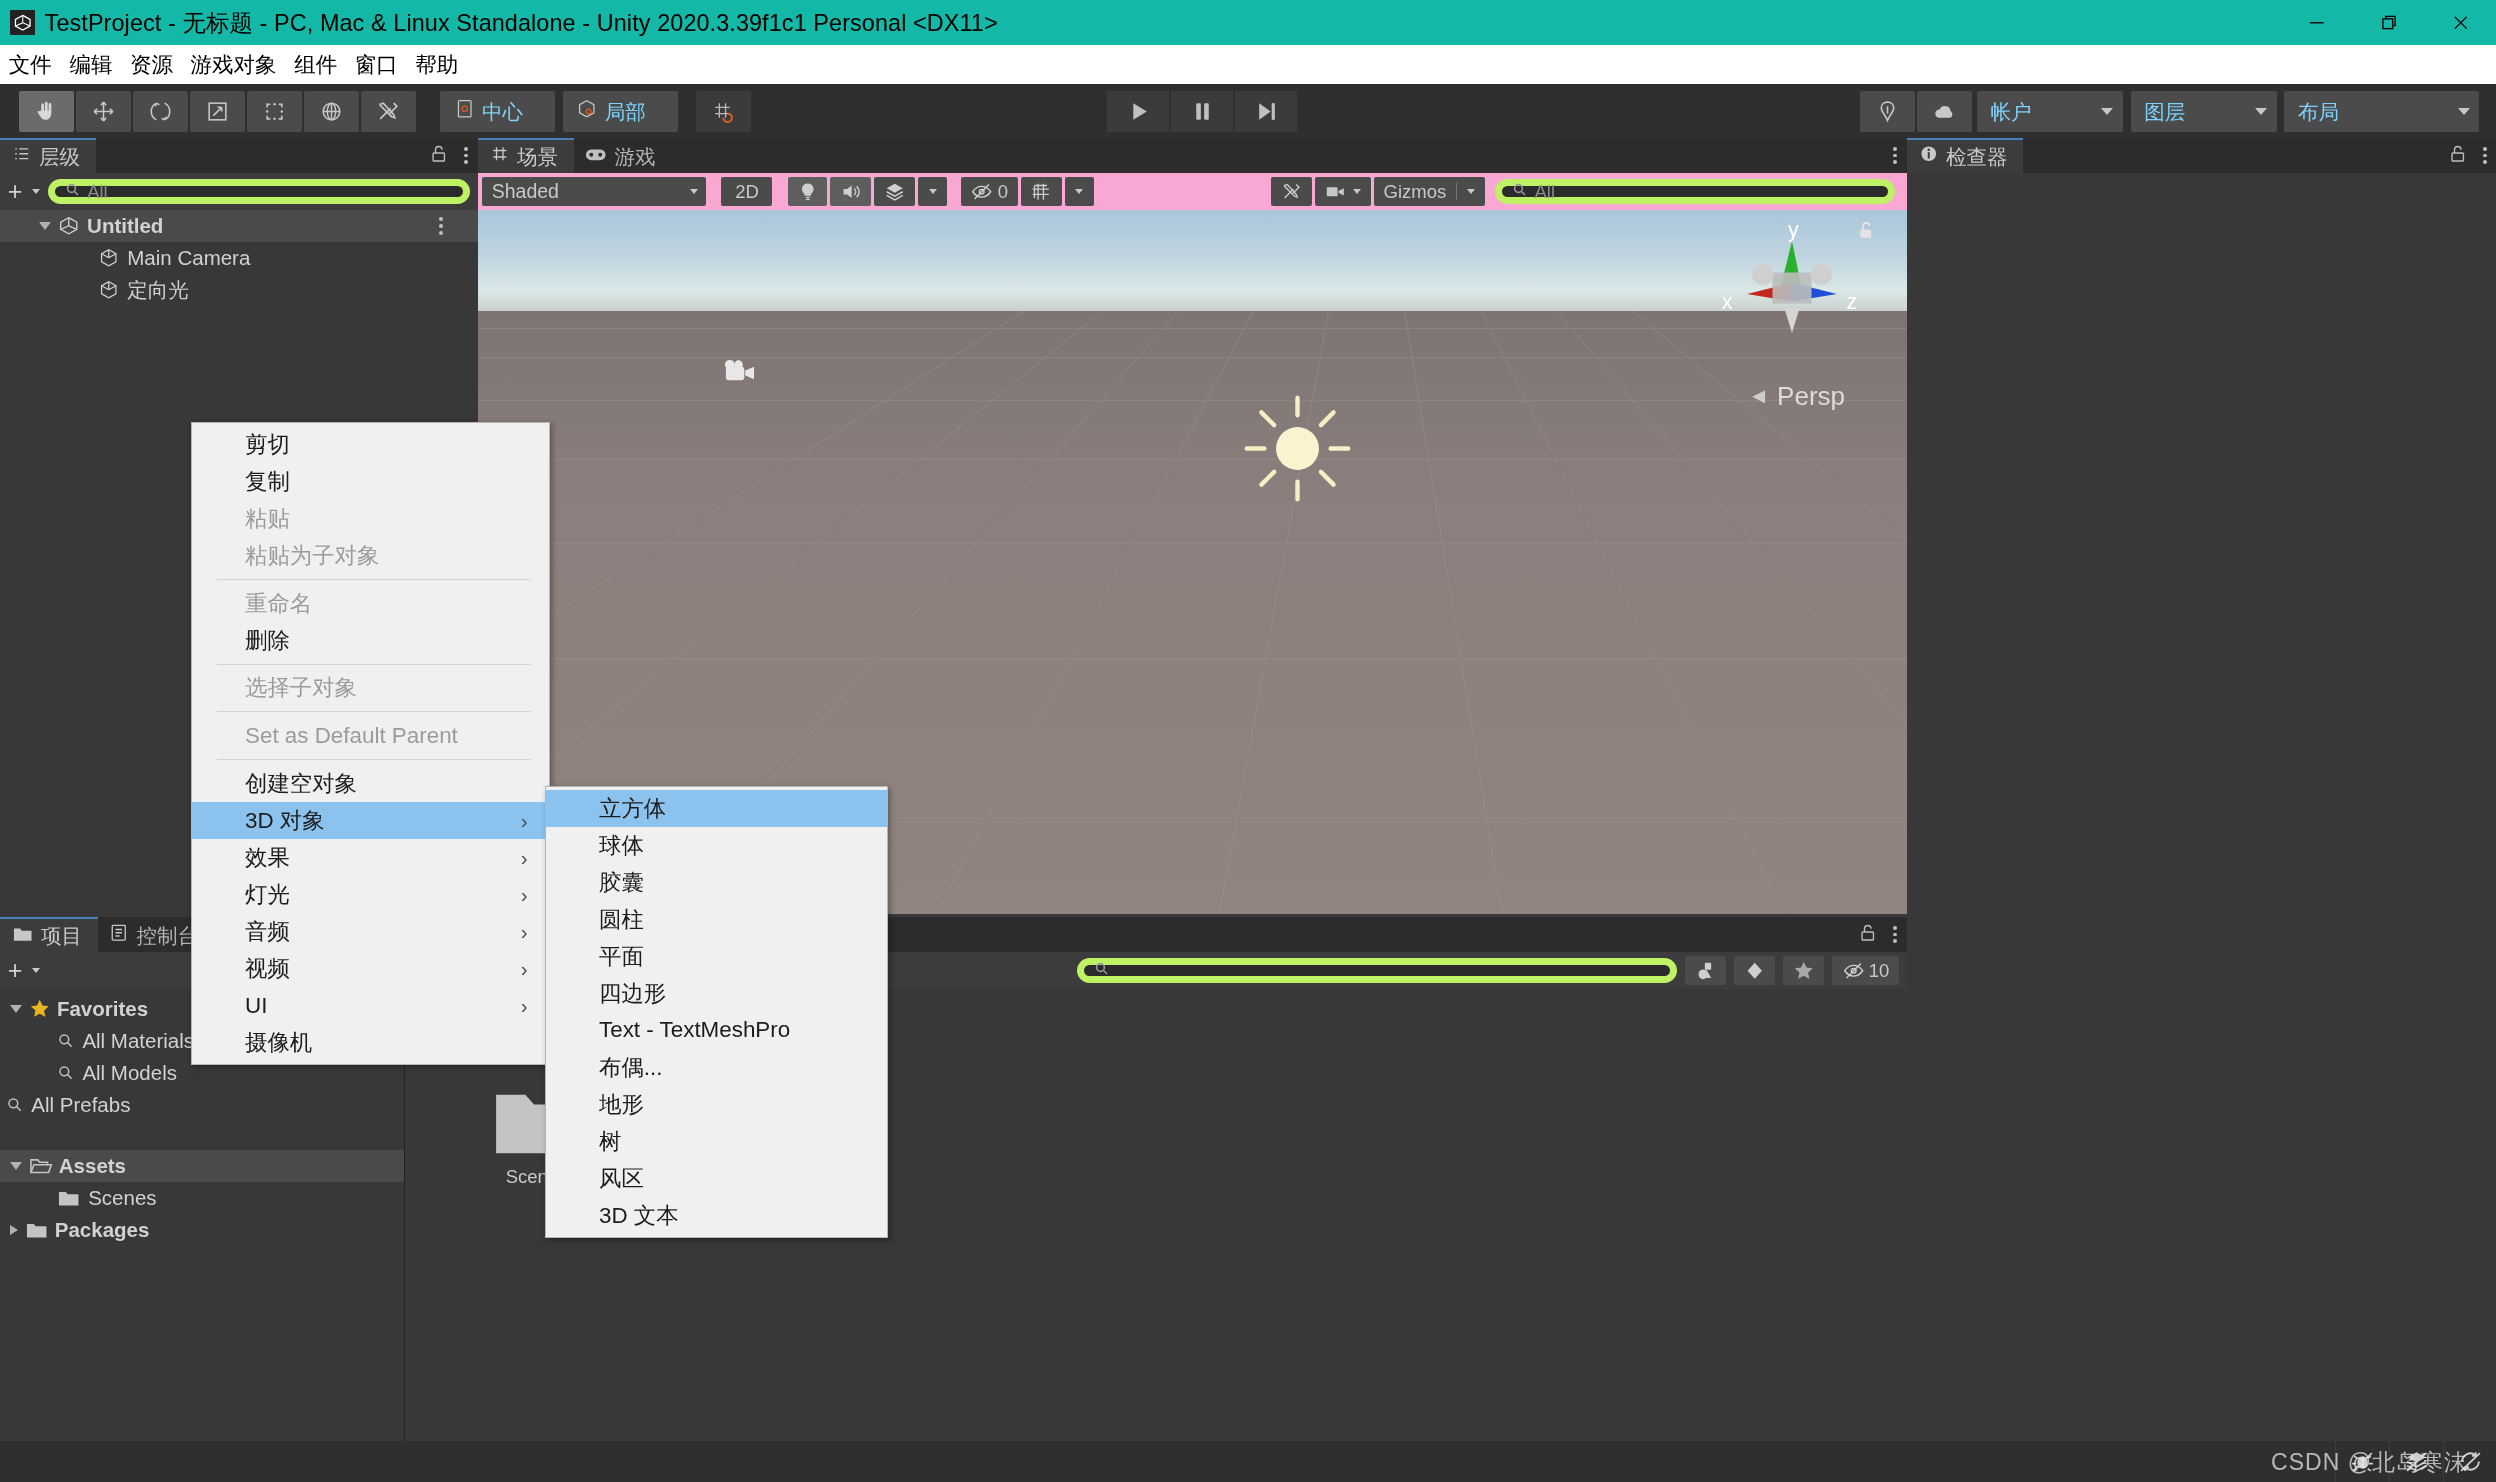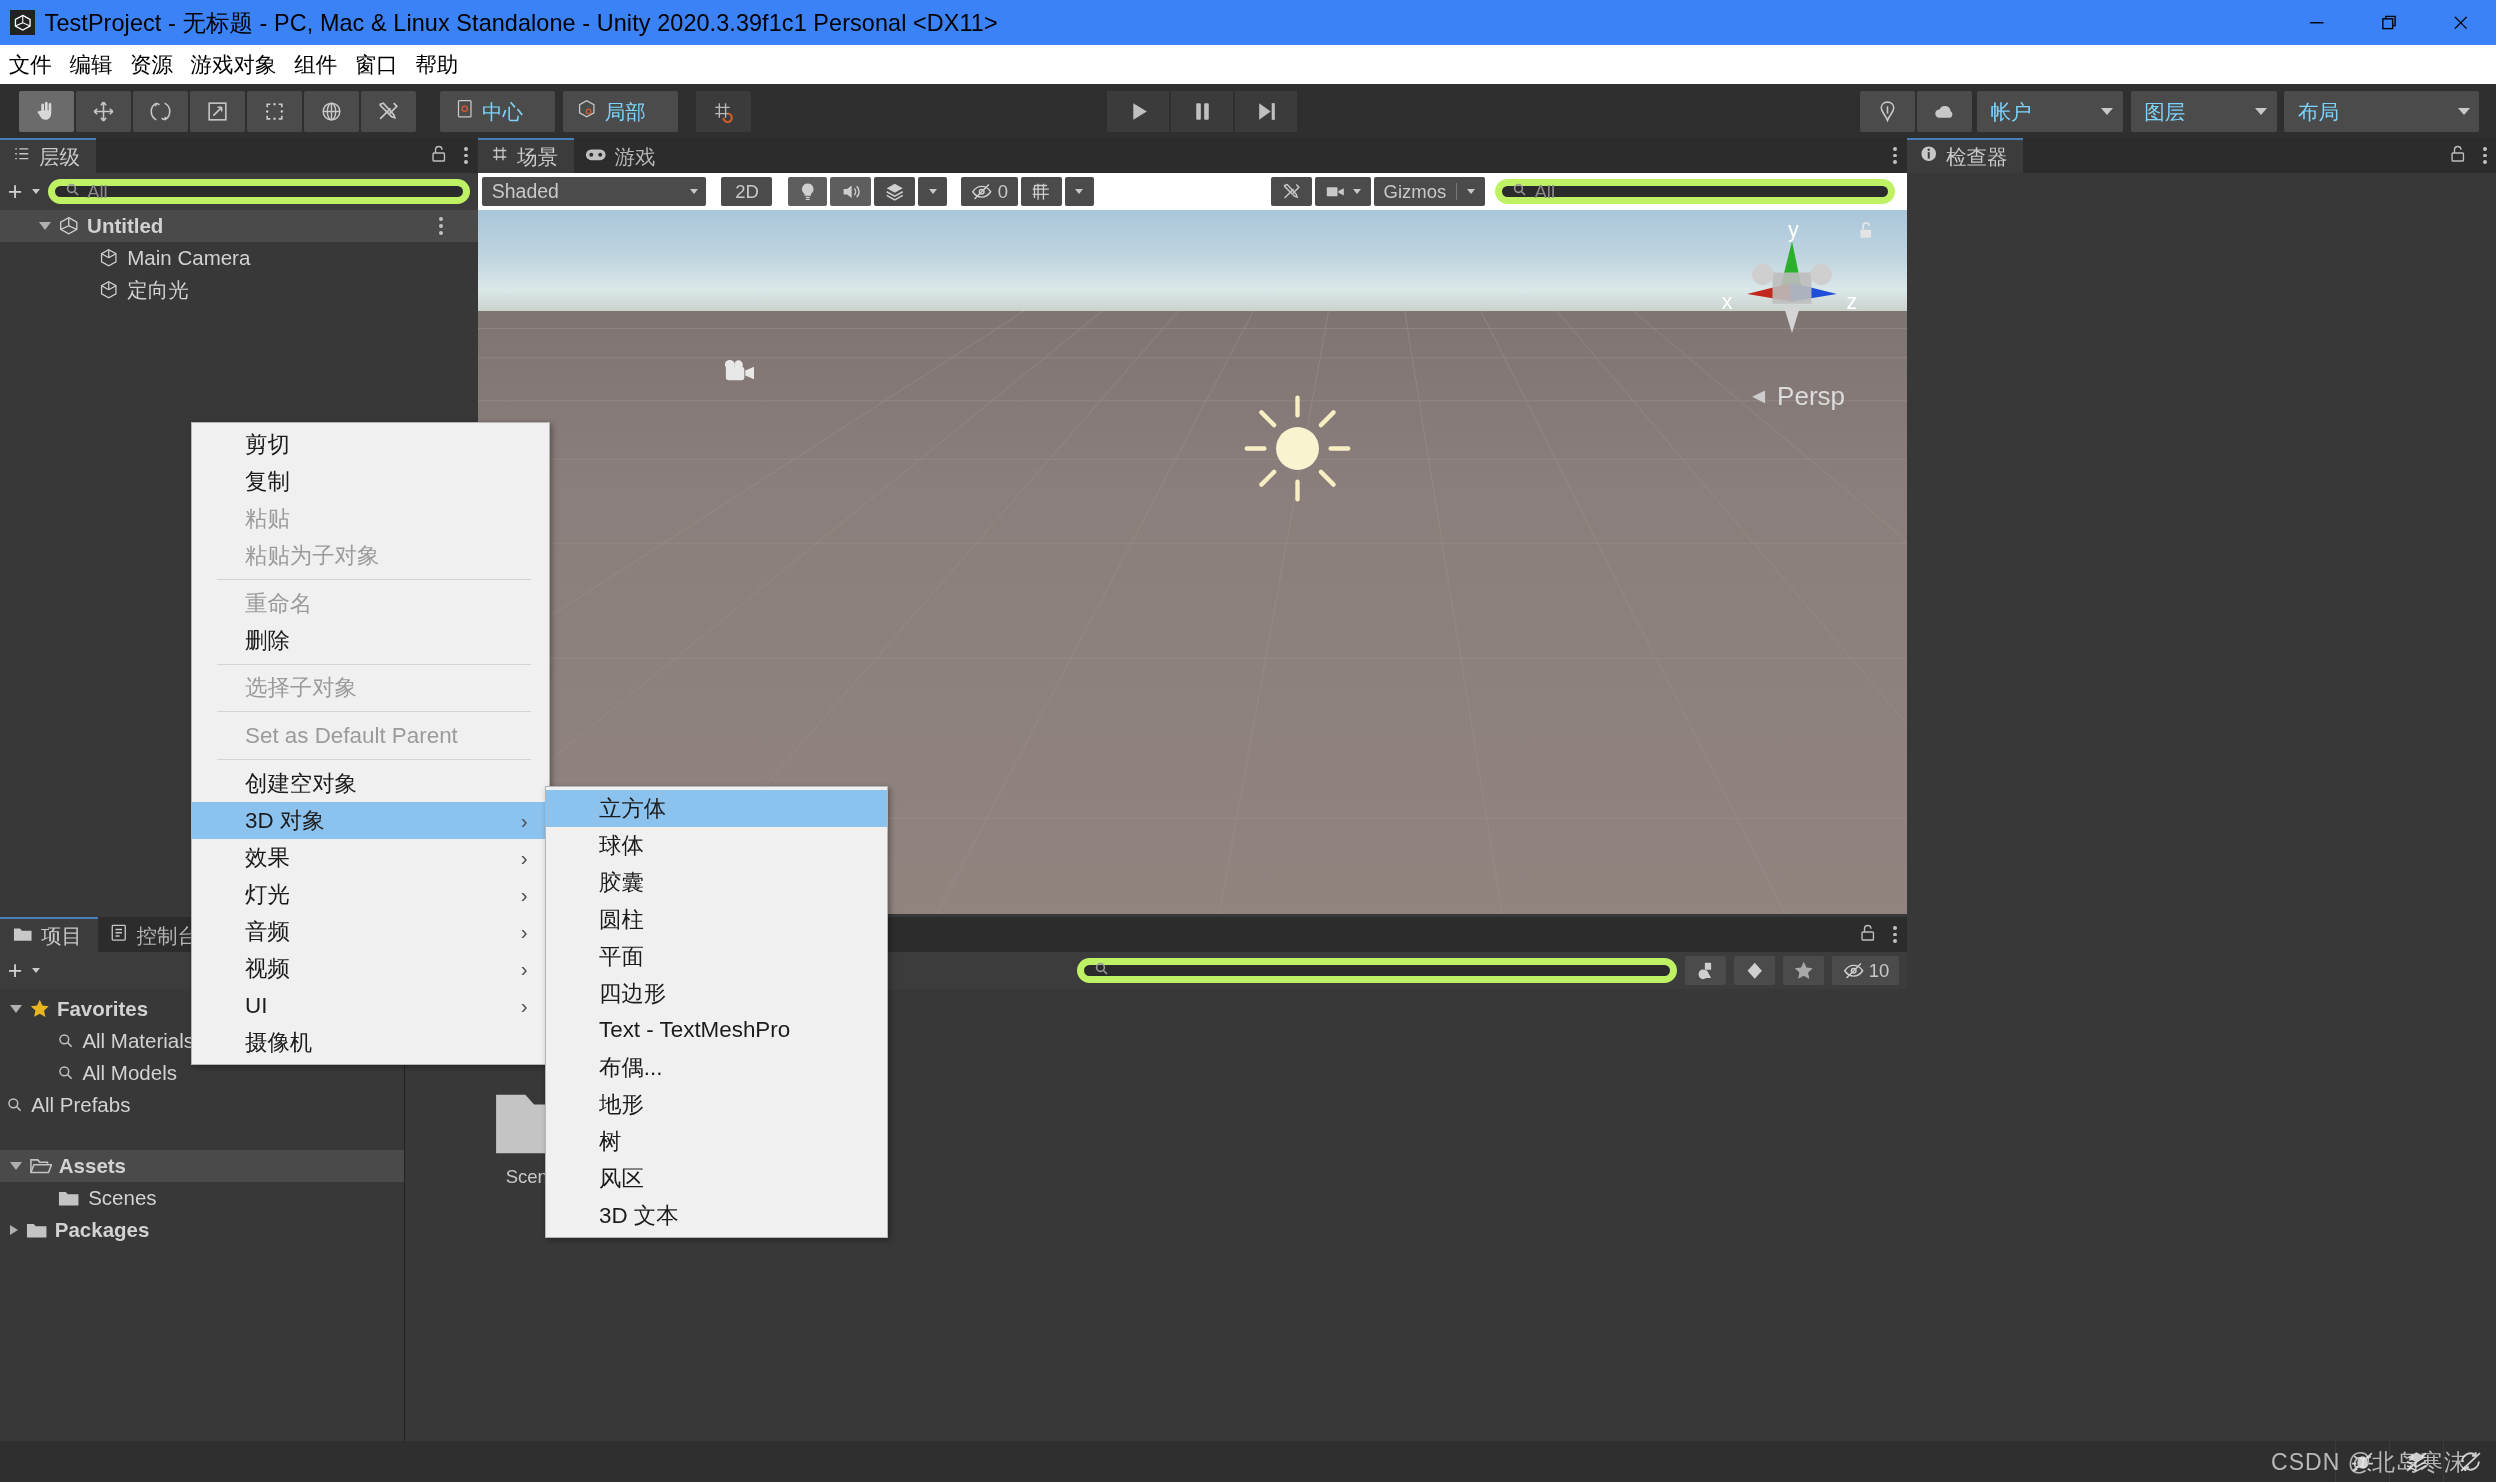--- a/index.html
+++ b/index.html
@@ -7,21 +7,21 @@
     width: 2497px; height: 1482px;
     overflow: hidden;
     font-family: "Liberation Sans", "DejaVu Sans", sans-serif;
     background: #3a3a3a;
   }
   #app { position: relative; width: 2497px; height: 1482px; background: #383838; }
 
   
   .titlebar {
     position: absolute; left: 0; top: 0; width: 2497px; height: 45px;
-    background: #3b82f6; display: flex; align-items: center;
+    background: #14b8a6; display: flex; align-items: center;
   }
   .title-icon {
     width: 25px; height: 25px; margin-left: 9.8px; margin-right: 9.8px;
     background: #222; display: flex; align-items: center; justify-content: center;
   }
   .title-text { font-size: 23.4px; color: #000; letter-spacing: 0.1px; white-space: nowrap; }
   .win-btns { position: absolute; right: 0; top: 0; height: 45px; display: flex; }
   .win-btn { width: 72px; height: 45px; display: flex; align-items: center; justify-content: center; }
 
   
@@ -78,21 +78,21 @@
 
   
   #hierarchy { left: 0; top: 138px; width: 478px; height: 778px; }
   .h-row { height: 32px; display: flex; align-items: center; color: #d2d2d2; font-size: 20.5px; white-space: nowrap; }
   .h-row.selected { background: #4a4a4a; }
   .tri { width: 0; height: 0; border-left: 8.8px solid #b0b0b0; border-top: 5.9px solid transparent; border-bottom: 5.9px solid transparent; margin-right: 6.8px;}
   .tri.open { border-left: 6.8px solid transparent; border-right: 6.8px solid transparent; border-top: 8.8px solid #b0b0b0; border-bottom: 0; }
 
   
   #sceneview { left: 478px; top: 138px; width: 1429px; height: 778px; background: #383838; }
-  .scene-toolbar { height: 37px; background: #ffffff; display: flex; align-items: center; padding: 0 3.9px; gap: 2.9px; }
+  .scene-toolbar { height: 37px; background: #f9a8d4; display: flex; align-items: center; padding: 0 3.9px; gap: 2.9px; }
   .sc-btn { height: 29px; background: #4b4b4b; color: #c9c9c9; font-size: 18.5px; display:flex; align-items:center; justify-content:center; padding: 0 9.8px; border-radius:2px;}
   .sc-btn.on { background: #5e5e5e; }
   .sc-dd { height: 29px; background: #4b4b4b; color: #c9c9c9; font-size: 19.5px; display: flex; align-items: center; justify-content: space-between; padding: 0 7.8px 0 9.8px; border-radius: 2px;}
   .scene-canvas { position: relative; width: 100%; height: 704px; overflow: hidden; }
 
   
   #project { left: 0; top: 917px; width: 1907px; height: 566px; }
   .p-row { height: 32px; display: flex; align-items: center; color: #d2d2d2; font-size: 20.5px; white-space: nowrap; padding-left: 5.9px; }
   .p-row.selected { background: #4a4a4a; }
   .proj-split { display: flex; height: 458px; }

